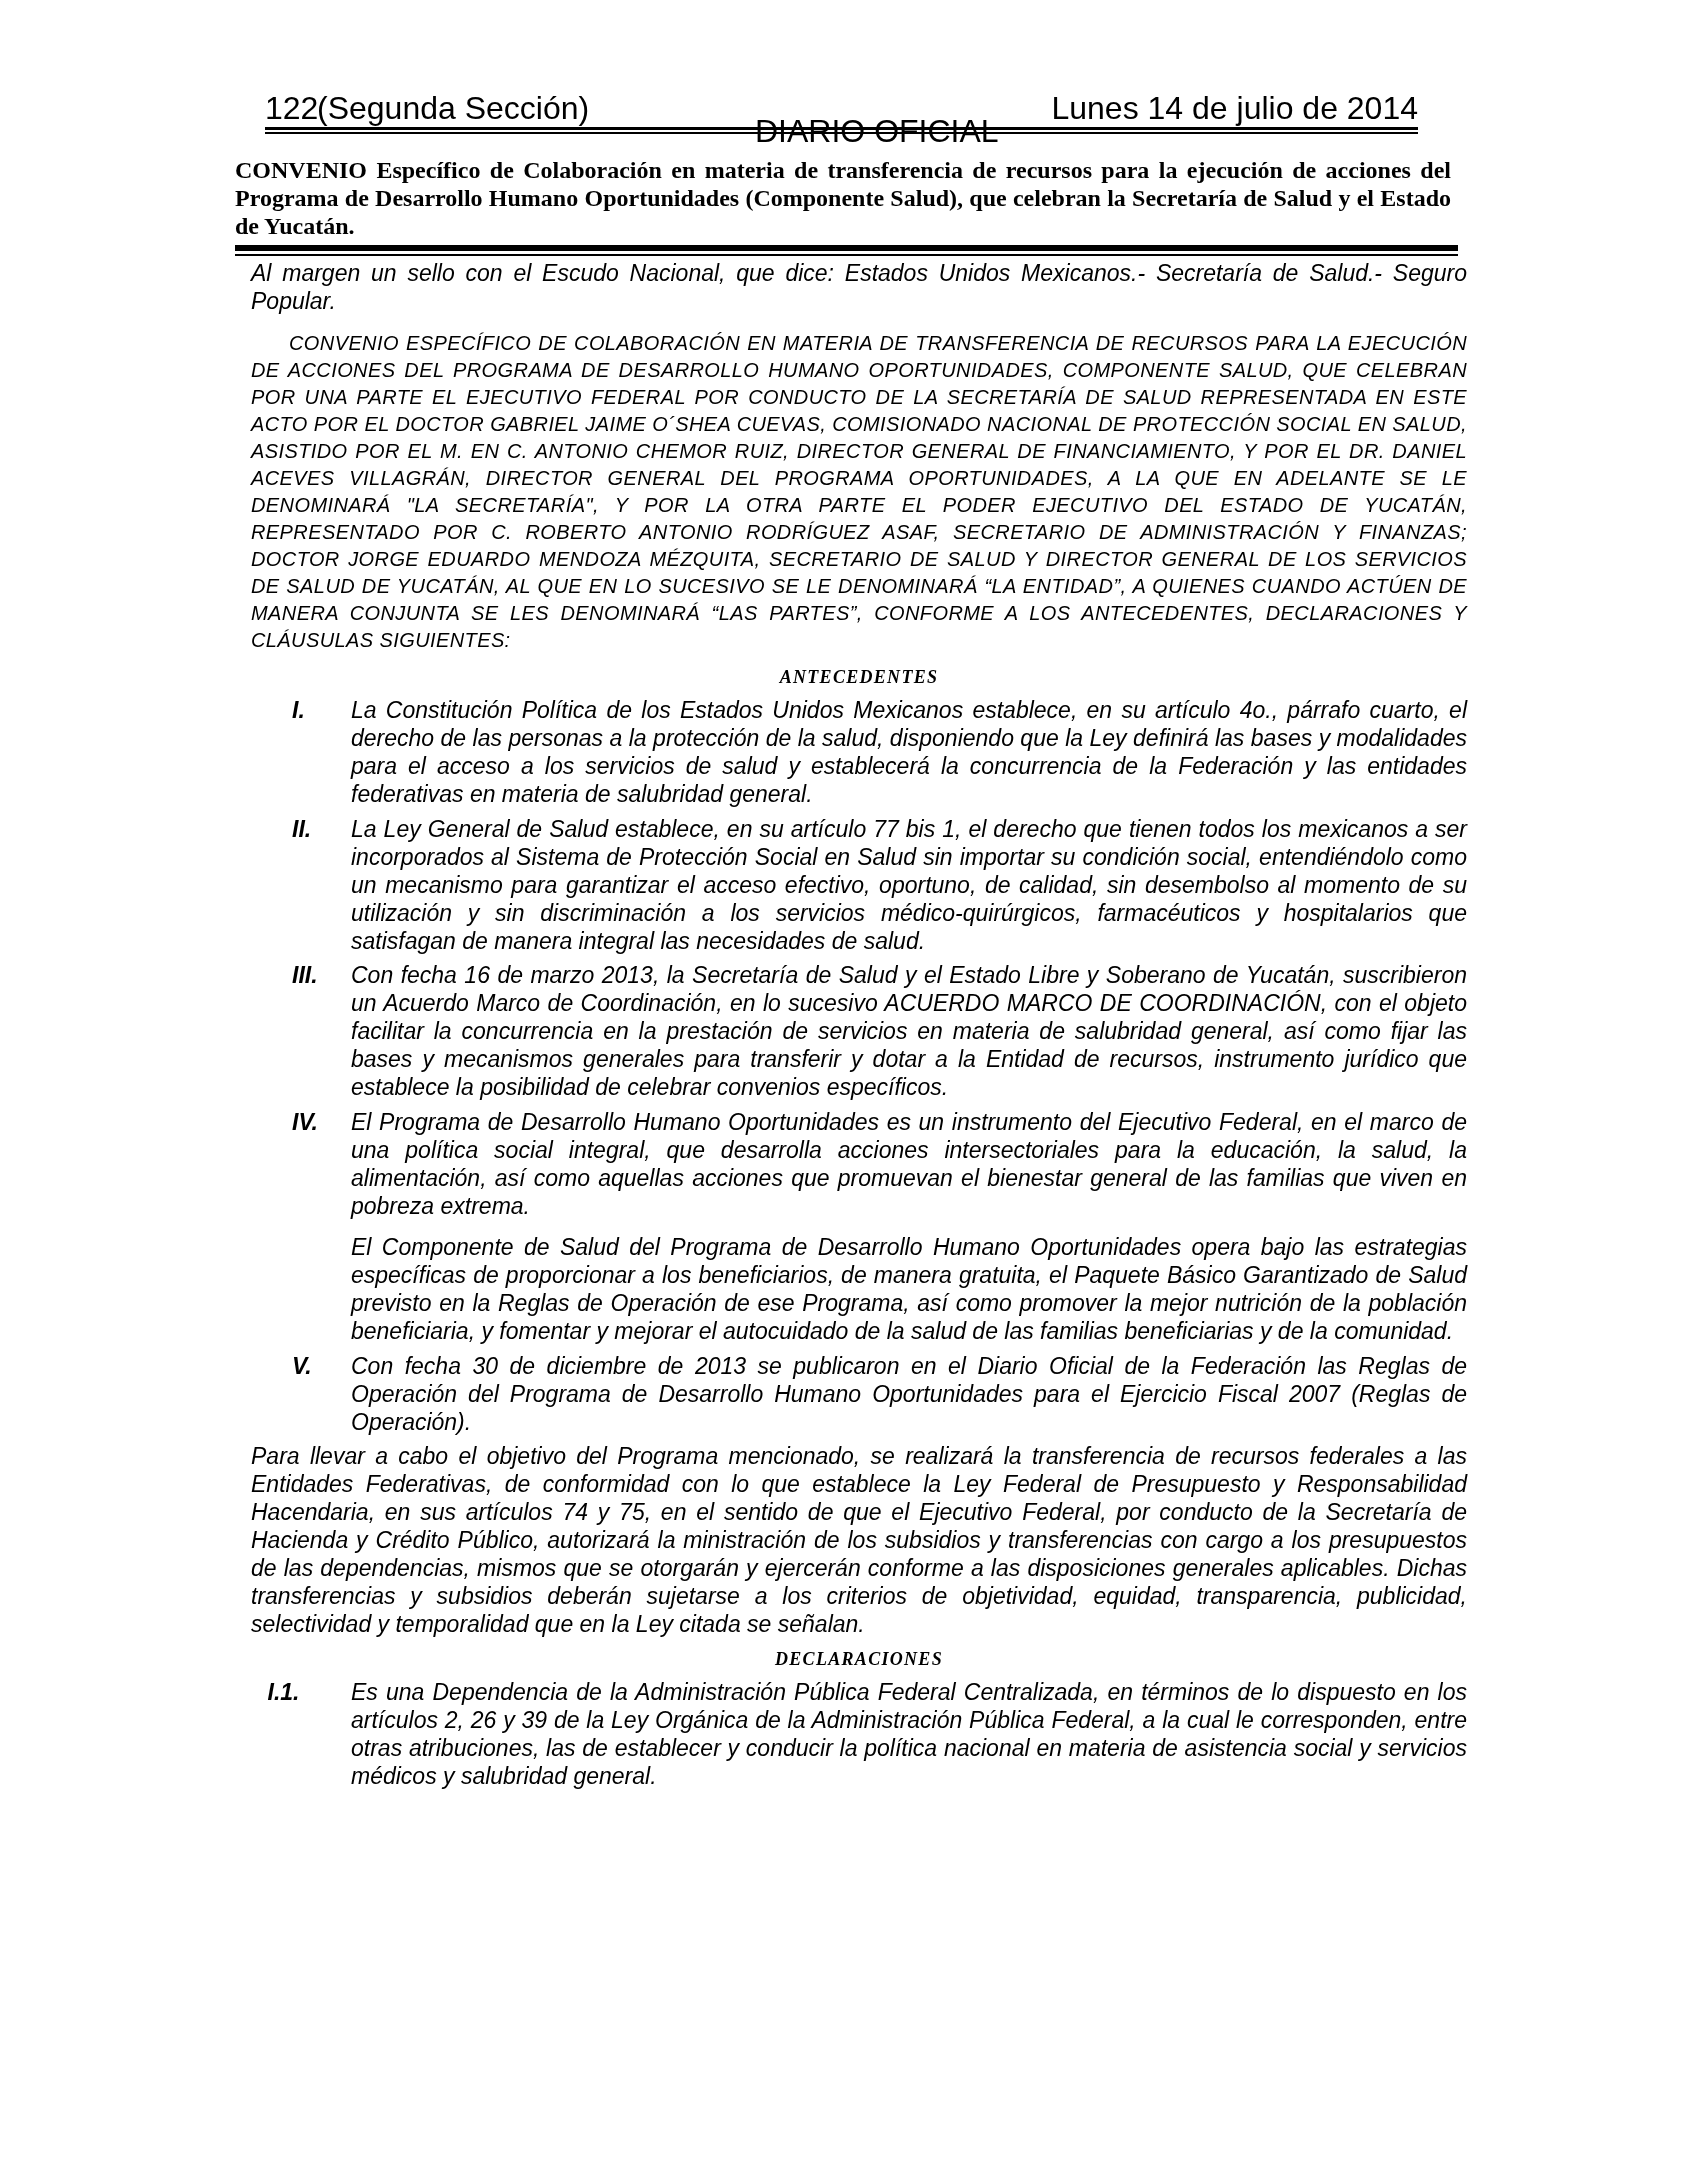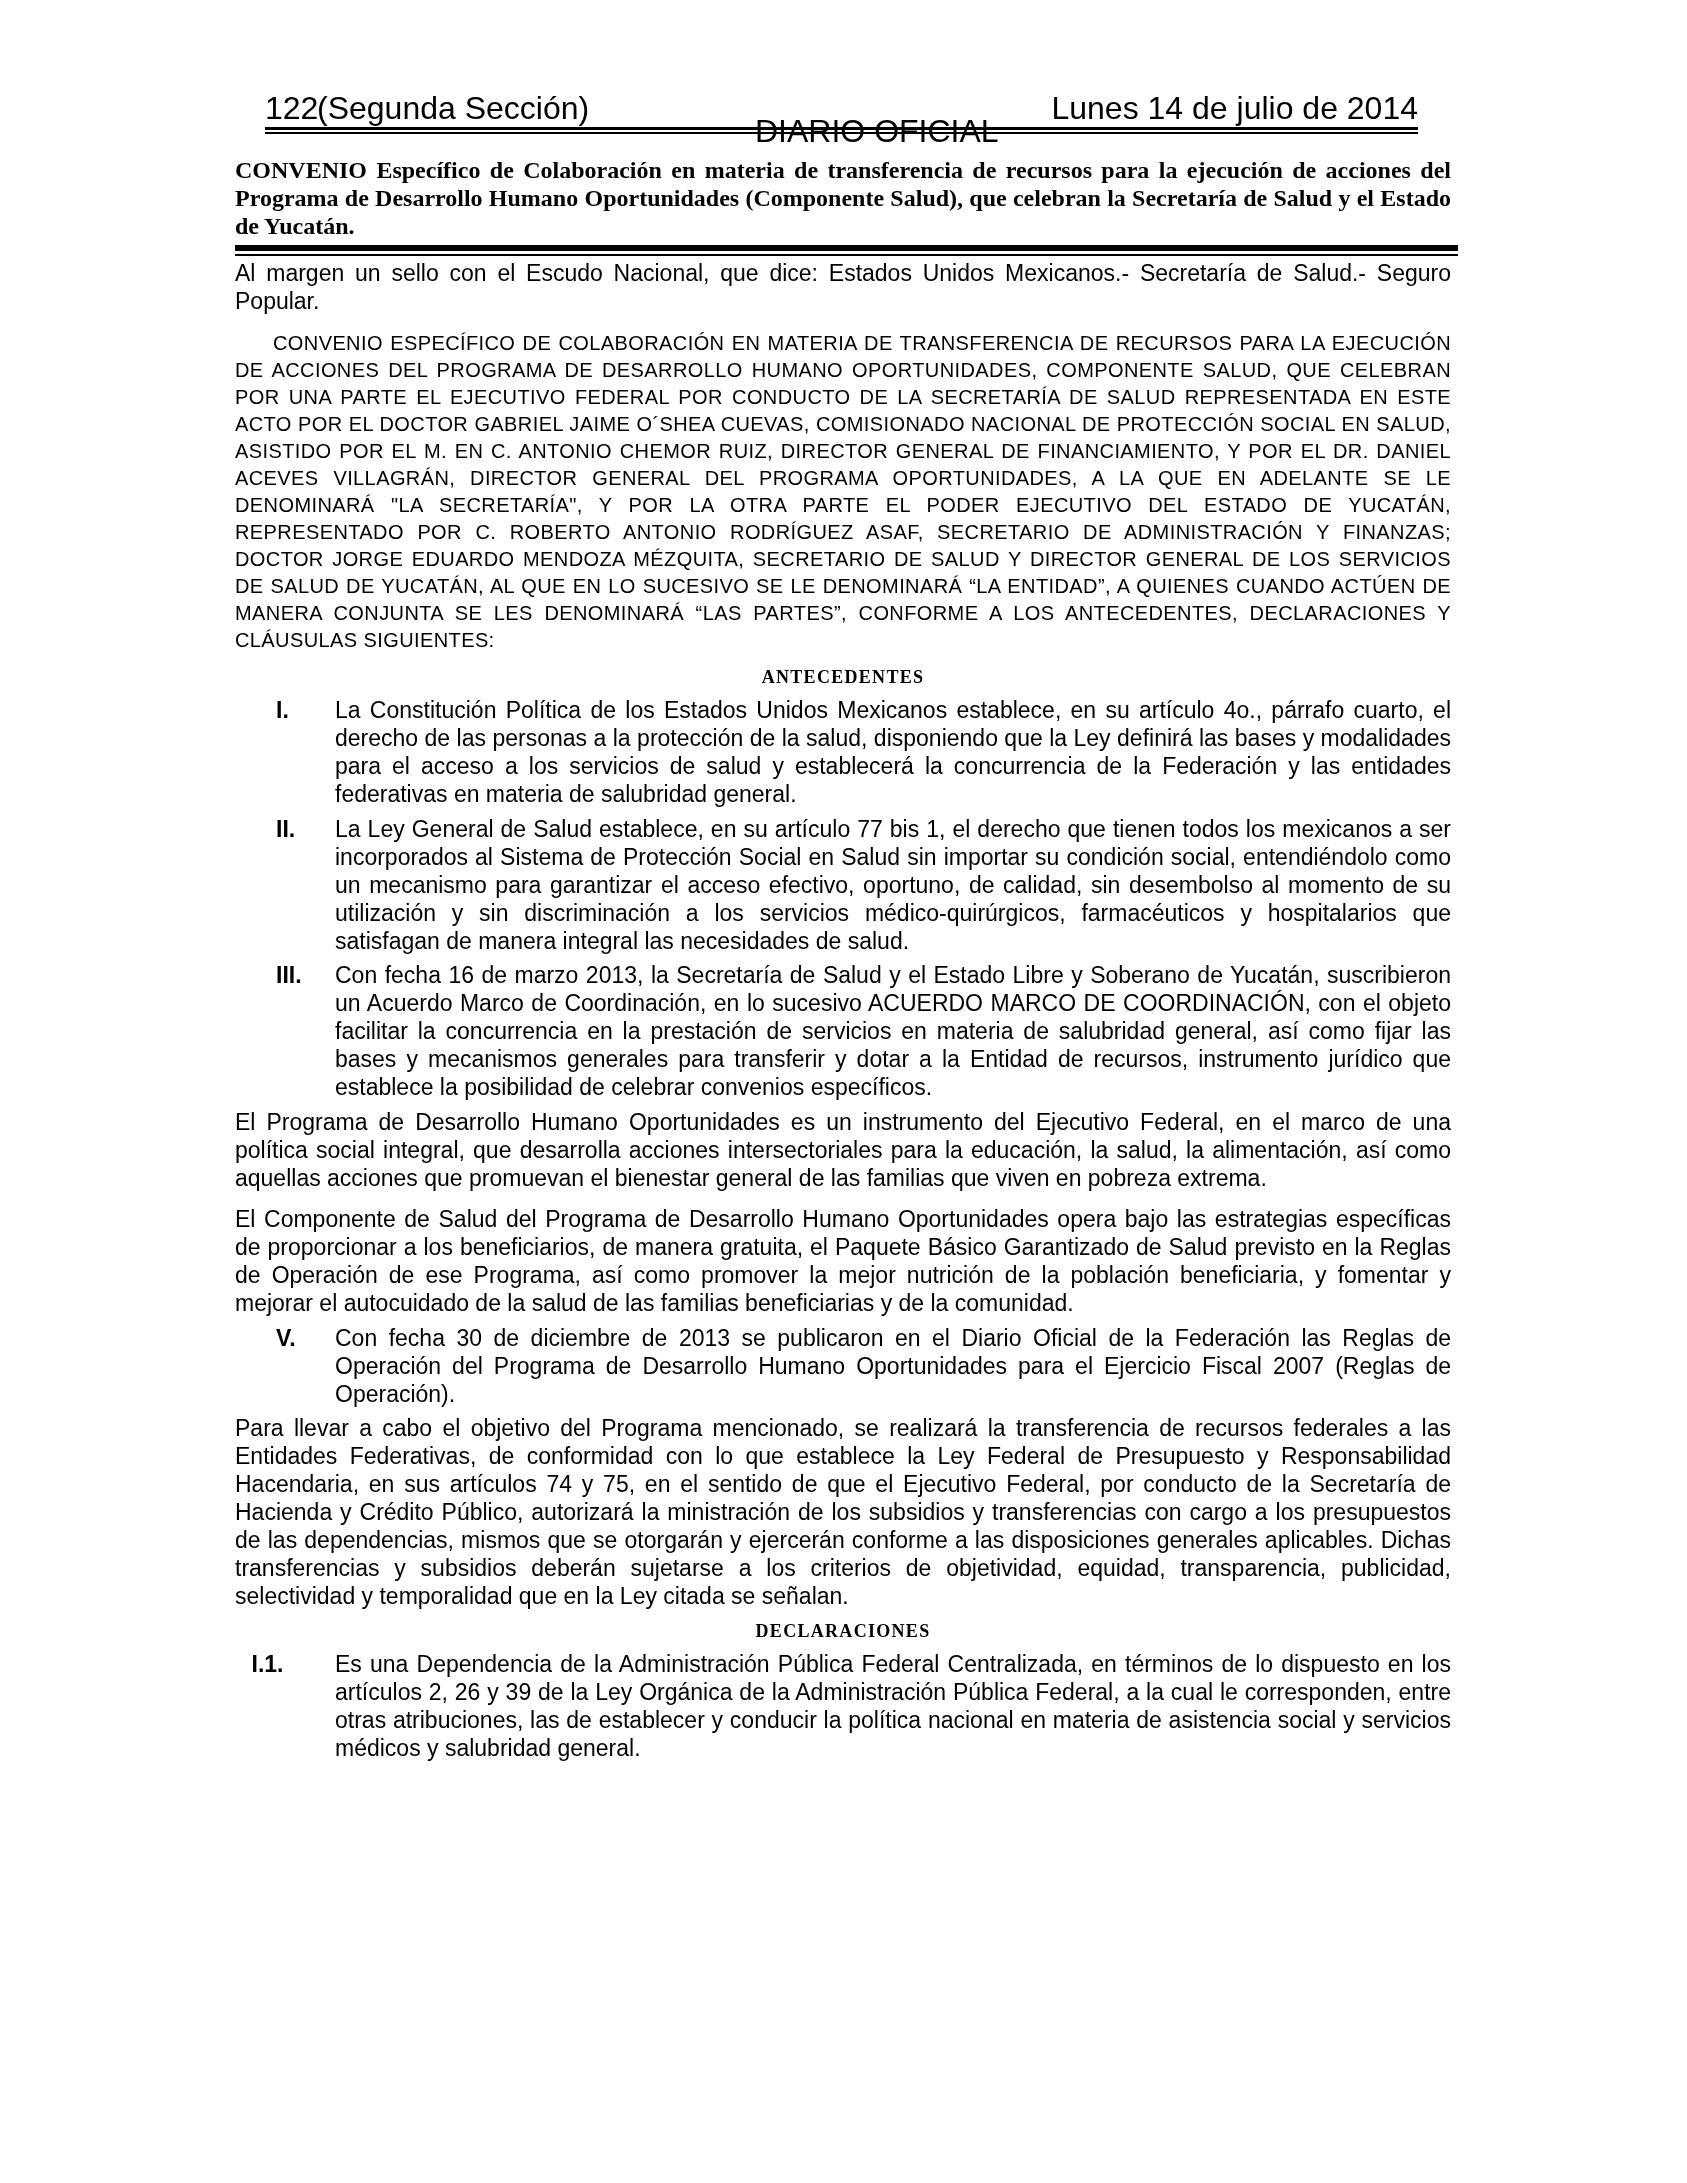--- a/index.html
+++ b/index.html
@@ -14,23 +14,23 @@
   .hdr .date { right: 0; }
   .rule-hdr { position: absolute; left: 30px; top: 127px; width: 1153px; }
   .rule-hdr .a { height: 3.3px; background: #000; }
   .rule-hdr .b { height: 2px; background: #000; margin-top: 2px; }
   .title { position: absolute; left: 0; top: 156px; width: 1216px;
            font-family: "Liberation Serif", "DejaVu Serif", serif; font-weight: bold;
            font-size: 24px; line-height: 28px; text-align: justify; text-align-last: left; }
   .rule-title { position: absolute; left: 0; top: 245px; width: 1223px; }
   .rule-title .a { height: 6px; background: #000; }
   .rule-title .b { height: 2px; background: #000; margin-top: 2.6px; }
-  .body { position: absolute; left: 0; top: 259px; width: 1216px;
+  .body { position: absolute; left: 16px; top: 259px; width: 1216px;
           font-family: "Liberation Sans", "DejaVu Sans", sans-serif; font-size: 23px;
-          line-height: 28px; }
+          line-height: 28px; font-style: italic; }
   p { margin: 0; text-align: justify; }
   .intro-seal { margin-bottom: 14.6px; }
   .intro-caps { text-indent: 38px; font-size: 20px; letter-spacing: 0.4px; line-height: 27px; margin-bottom: 9.3px; }
   .sec-head { font-family: "Liberation Serif", "DejaVu Serif", serif; font-weight: bold;
               text-align: center; font-size: 18px; letter-spacing: 1.3px; line-height: 28px; margin: 1.3px 0 5.3px 0; }
   .item { display: flex; margin-bottom: 6.6px; }
   .item .num { width: 100px; flex: 0 0 100px; padding-left: 41px; box-sizing: border-box; font-weight: bold; }
   .item .txt { flex: 1; }
   .item .txt p + p { margin-top: 13px; }
   .decl-party { font-weight: bold; font-size: 24px; margin: 0 0 4px 16.5px; }
@@ -76,20 +76,21 @@
           <p>La Ley General de Salud establece, en su artículo 77 bis 1, el derecho que tienen todos los mexicanos a ser incorporados al Sistema de Protección Social en Salud sin importar su condición social, entendiéndolo como un mecanismo para garantizar el acceso efectivo, oportuno, de calidad, sin desembolso al momento de su utilización y sin discriminación a los servicios médico-quirúrgicos, farmacéuticos y hospitalarios que satisfagan de manera integral las necesidades de salud.</p>
         </div>
     </div>
     <div class="item">
       <div class="num">III.</div>
       <div class="txt">
           <p>Con fecha 16 de marzo 2013, la Secretaría de Salud y el Estado Libre y Soberano de Yucatán, suscribieron un Acuerdo Marco de Coordinación, en lo sucesivo ACUERDO MARCO DE COORDINACIÓN, con el objeto facilitar la concurrencia en la prestación de servicios en materia de salubridad general, así como fijar las bases y mecanismos generales para transferir y dotar a la Entidad de recursos, instrumento jurídico que establece la posibilidad de celebrar convenios específicos.</p>
         </div>
     </div>
     <div class="item">
+      <div class="num">IV.</div>
       <div class="txt">
         <p>El Programa de Desarrollo Humano Oportunidades es un instrumento del Ejecutivo Federal, en el marco de una política social integral, que desarrolla acciones intersectoriales para la educación, la salud, la alimentación, así como aquellas acciones que promuevan el bienestar general de las familias que viven en pobreza extrema.</p>
         <p>El Componente de Salud del Programa de Desarrollo Humano Oportunidades opera bajo las estrategias específicas de proporcionar a los beneficiarios, de manera gratuita, el Paquete Básico Garantizado de Salud previsto en la Reglas de Operación de ese Programa, así como promover la mejor nutrición de la población beneficiaria, y fomentar y mejorar el autocuidado de la salud de las familias beneficiarias y de la comunidad.</p>
       </div>
     </div>
     <div class="item">
       <div class="num">V.</div>
       <div class="txt">
           <p>Con fecha 30 de diciembre de 2013 se publicaron en el Diario Oficial de la Federación las Reglas de Operación del Programa de Desarrollo Humano Oportunidades para el Ejercicio Fiscal 2007 (Reglas de Operación).</p>
         </div>

